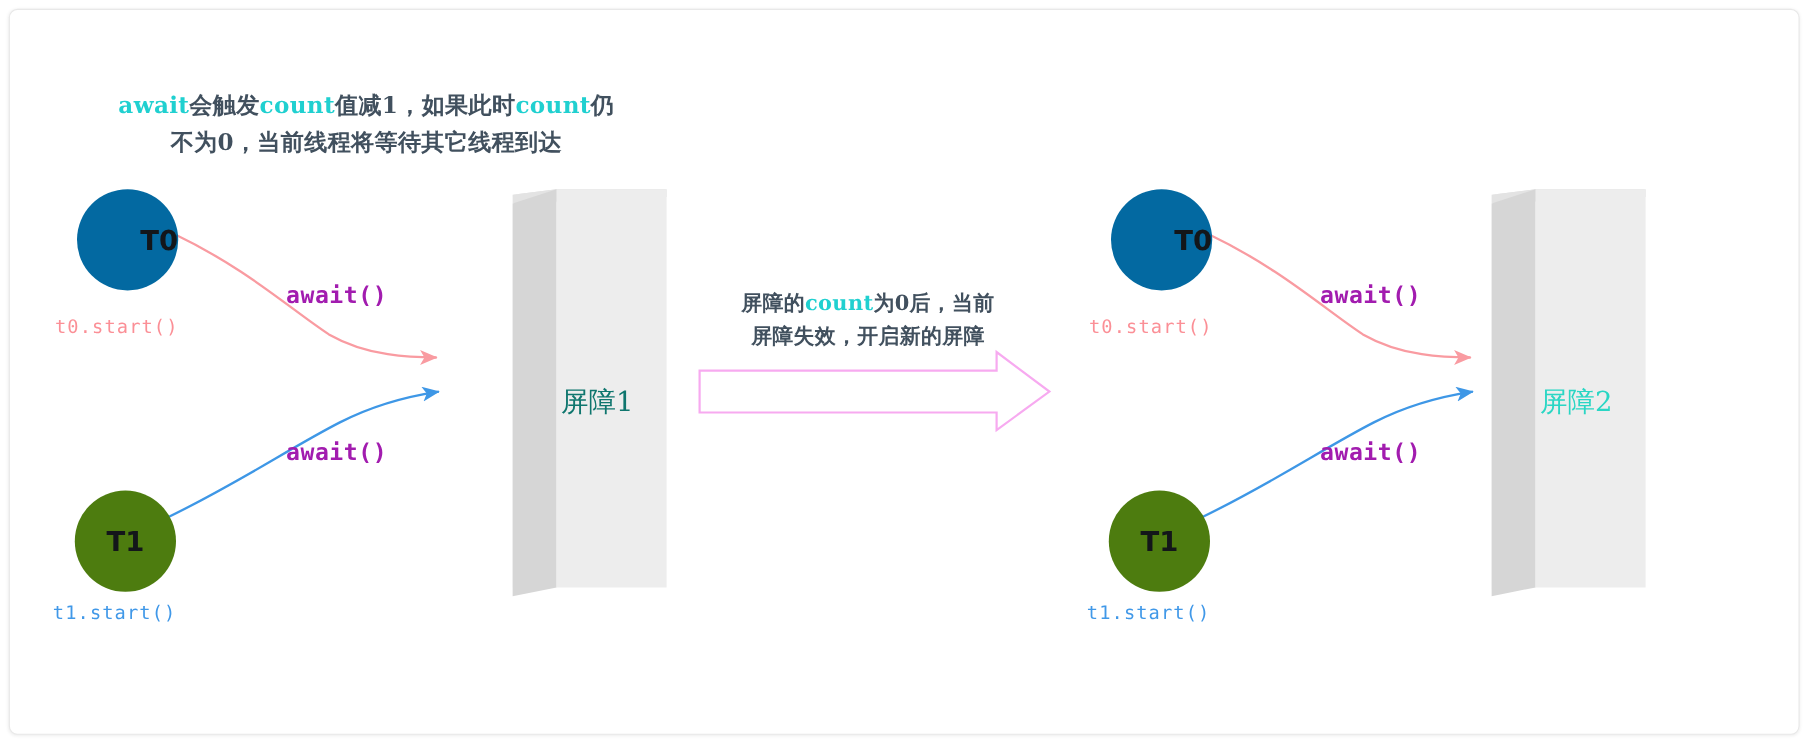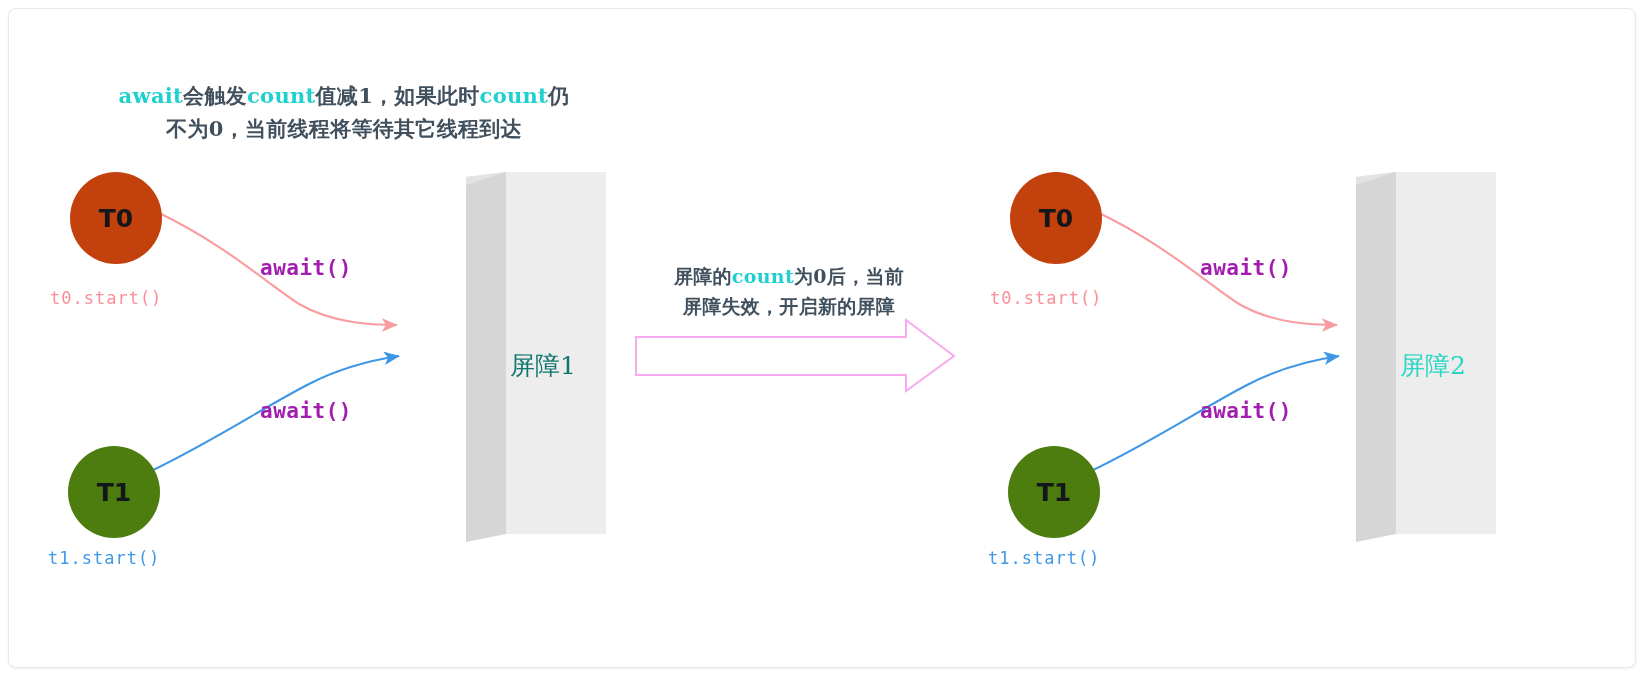--- a/index.html
+++ b/index.html
@@ -42,38 +42,38 @@
     font-weight: bold;
     font-size: 21px;
     line-height: 33px;
     color: #41505e;
     text-align: center;
     white-space: nowrap;
     letter-spacing: 0.3px;
   }
   .note .hl { color: #20d0d0; }
 
-  #note-top { left: 55px; top: 70px; width: 560px; }
+  #note-top { left: 44px; top: 70px; width: 560px; }
   #note-mid { left: 615px; top: 252px; width: 330px; font-size: 19px; line-height: 30px; }
 
   
   .thread {
     position: absolute;
     width: 92px;
     height: 92px;
     border-radius: 50%;
     display: flex;
     align-items: center;
     justify-content: center;
     font-family: "DejaVu Sans", sans-serif;
     font-weight: bold;
     font-size: 25px;
     color: #13161a;
   }
-  .thread.t0 { background: #c2410c; }
+  .thread.t0 { background: #0369a1; justify-content: flex-end; }
   .thread.t1 { background: #4d7c0f; }
 
   
   .startlabel {
     position: absolute;
     font-family: "DejaVu Sans Mono", "Liberation Mono", monospace;
     font-size: 17px;
     letter-spacing: 1px;
     white-space: nowrap;
   }

